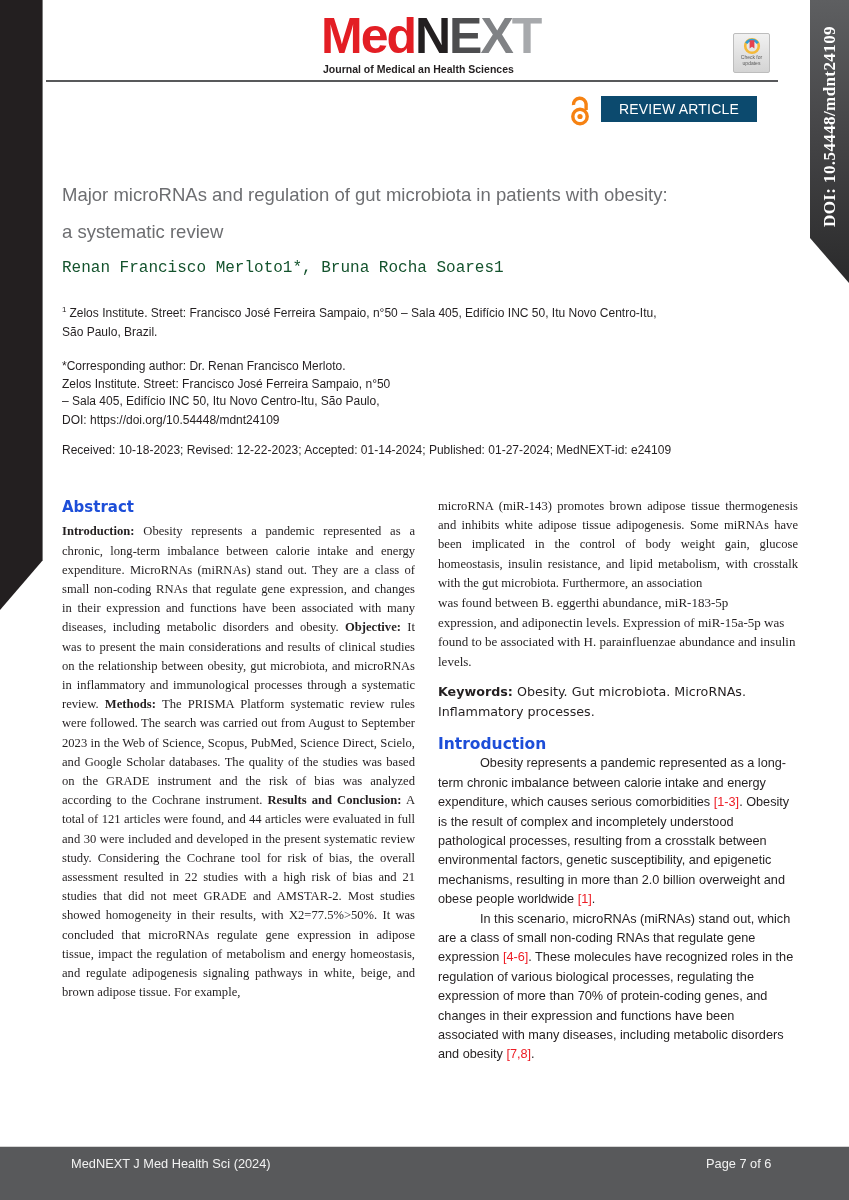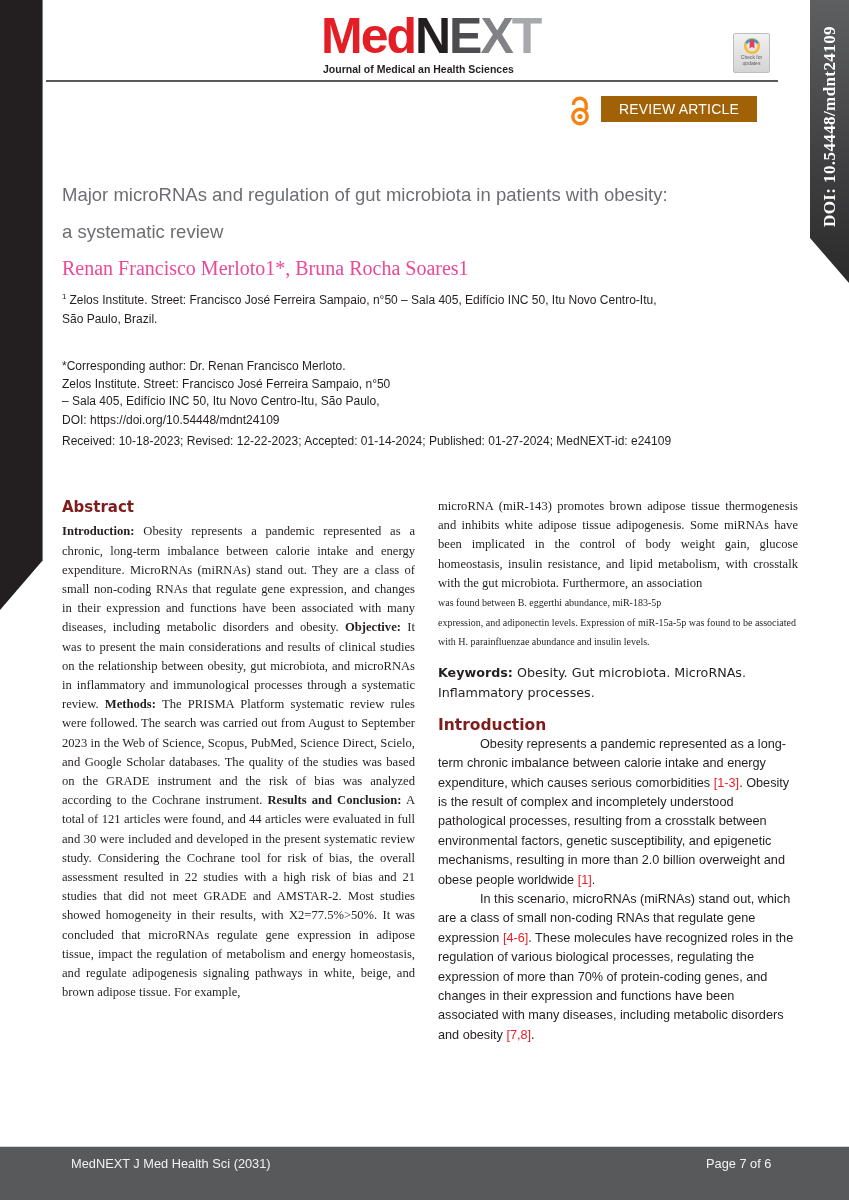--- a/index.html
+++ b/index.html
@@ -25,46 +25,46 @@
   .logo .t { color: #a7a9ac; }
   .journal-sub { position: absolute; left: 323px; top: 63px; font-family: "Liberation Sans", sans-serif; font-weight: bold;
     font-size: 10.5px; line-height: 12px; color: #231f20; white-space: nowrap; }
   .cfu { position: absolute; left: 733px; top: 33px; width: 37px; height: 40px; box-sizing: border-box;
     border: 1px solid #bdbdbd; border-radius: 2px; background: linear-gradient(180deg, #f1f1f1, #d4d4d4);
     display: flex; flex-direction: column; align-items: center; font-family: "Liberation Sans", sans-serif; }
   .cfu svg { margin-top: 3px; }
   .cfu span { font-size: 5px; line-height: 5.5px; color: #5a5a5a; white-space: nowrap; }
   .header-rule { position: absolute; left: 46px; top: 80px; width: 732px; height: 2px; background: #58595b; }
   .oa-icon { position: absolute; left: 569px; top: 94px; }
-  .article-type { position: absolute; left: 601px; top: 96px; width: 156px; height: 26px; background: #a16207; color: #ffffff;
+  .article-type { position: absolute; left: 601px; top: 96px; width: 156px; height: 26px; background: #0c4a6e; color: #ffffff;
     font-family: "Liberation Sans", sans-serif; font-size: 14px; line-height: 26px; text-align: center; letter-spacing: 0.2px; }
 
   
   .title { position: absolute; left: 62px; top: 171px; font-family: "Liberation Sans", sans-serif; font-size: 18.5px;
     line-height: 27px; color: #6d6e71; white-space: nowrap; }
   .title div { display: block; margin-top: 10px; }
-  .authors { position: absolute; left: 62px; top: 258px; font-family: Liberation Serif, serif; font-size: 20px;
-    line-height: 20px; color: #ec4899; white-space: nowrap; }
-  .affil { position: absolute; left: 62px; top: 291px; font-family: "Liberation Sans", sans-serif; font-size: 12px;
+  .authors { position: absolute; left: 62px; top: 258px; font-family: Liberation Mono, monospace; font-size: 16px;
+    line-height: 20px; color: #14532d; white-space: nowrap; }
+  .affil { position: absolute; left: 62px; top: 304px; font-family: "Liberation Sans", sans-serif; font-size: 12px;
     line-height: 19px; color: #231f20; white-space: nowrap; }
   .affil sup { font-size: 8px; vertical-align: 5px; line-height: 0; margin-right: 3px; }
   .corr { position: absolute; left: 62px; top: 358px; font-family: "Liberation Sans", sans-serif; font-size: 12px;
     line-height: 17.7px; color: #231f20; white-space: nowrap; }
   .corr .doi { margin-top: 1px; }
-  .corr .dates { margin-top: 3px; }
+  .corr .dates { margin-top: 12px; }
 
   
-  .h2 { font-family: "DejaVu Sans", sans-serif; font-weight: bold; color: #7f1d1d; line-height: 20px; }
+  .h2 { font-family: "DejaVu Sans", sans-serif; font-weight: bold; color: #1d4ed8; line-height: 20px; }
 
   
   .col-left { position: absolute; left: 62px; top: 497px; width: 353px; }
   .col-right { position: absolute; left: 438px; top: 497px; width: 360px; }
   .body-text { font-family: Liberation Serif, serif; font-size: 12.6px; line-height: 19.2px; color: #231f20; margin: 0; }
   .justify { text-align: justify; }
-  .larger { font-size: 10px; line-height: 19.6px; }
+  .larger { font-size: 13px; line-height: 19.6px; }
   .keywords { font-family: "DejaVu Sans", sans-serif; font-size: 12.7px; line-height: 20px; margin: 11px 0 0 0; }
   .intro-heading { font-size: 15.5px; margin-top: 12px; }
   .intro-p { font-family: Liberation Sans, sans-serif; font-size: 12.7px; line-height: 19.4px; margin: 0; text-indent: 42px; }
   .intro-p:first-of-type { margin-top: 5px; }
   .cite { color: #ed1c24; }
   b { font-weight: bold; }
 
   
   .footer { position: absolute; left: 0; top: 1146px; width: 849px; height: 54px; background: #58595b; border-top: 1.5px solid #d5d5d5; }
   .footer span { position: absolute; top: 9px; font-family: "Liberation Sans", sans-serif; font-size: 12.8px; color: #f2f2f2; line-height: 16px; white-space: nowrap; }
@@ -132,15 +132,15 @@
 
   <p class="keywords"><b>Keywords:</b><span> Obesity. Gut microbiota. MicroRNAs. Inflammatory processes.</span></p>
 
   <div class="h2 intro-heading">Introduction</div>
 
   <p class="intro-p"><span>Obesity represents a pandemic represented as a long-term chronic imbalance between calorie intake and energy expenditure, which causes serious comorbidities </span><span class="cite">[1-3]</span><span>. Obesity is the result of complex and incompletely understood pathological processes, resulting from a crosstalk between environmental factors, genetic susceptibility, and epigenetic mechanisms, resulting in more than 2.0 billion overweight and obese people worldwide </span><span class="cite">[1]</span><span>.</span></p>
   <p class="intro-p"><span>In this scenario, microRNAs (miRNAs) stand out, which are a class of small non-coding RNAs that regulate gene expression </span><span class="cite">[4-6]</span><span>. These molecules have recognized roles in the regulation of various biological processes, regulating the expression of more than 70% of protein-coding genes, and changes in their expression and functions have been associated with many diseases, including metabolic disorders and obesity </span><span class="cite">[7,8]</span><span>.</span></p>
 </div>
 
 <div class="footer">
-  <span class="journal">MedNEXT J Med Health Sci (2031)</span>
+  <span class="journal">MedNEXT J Med Health Sci (2024)</span>
   <span class="page">Page 7 of 6</span>
 </div>
 
 </body></html>

